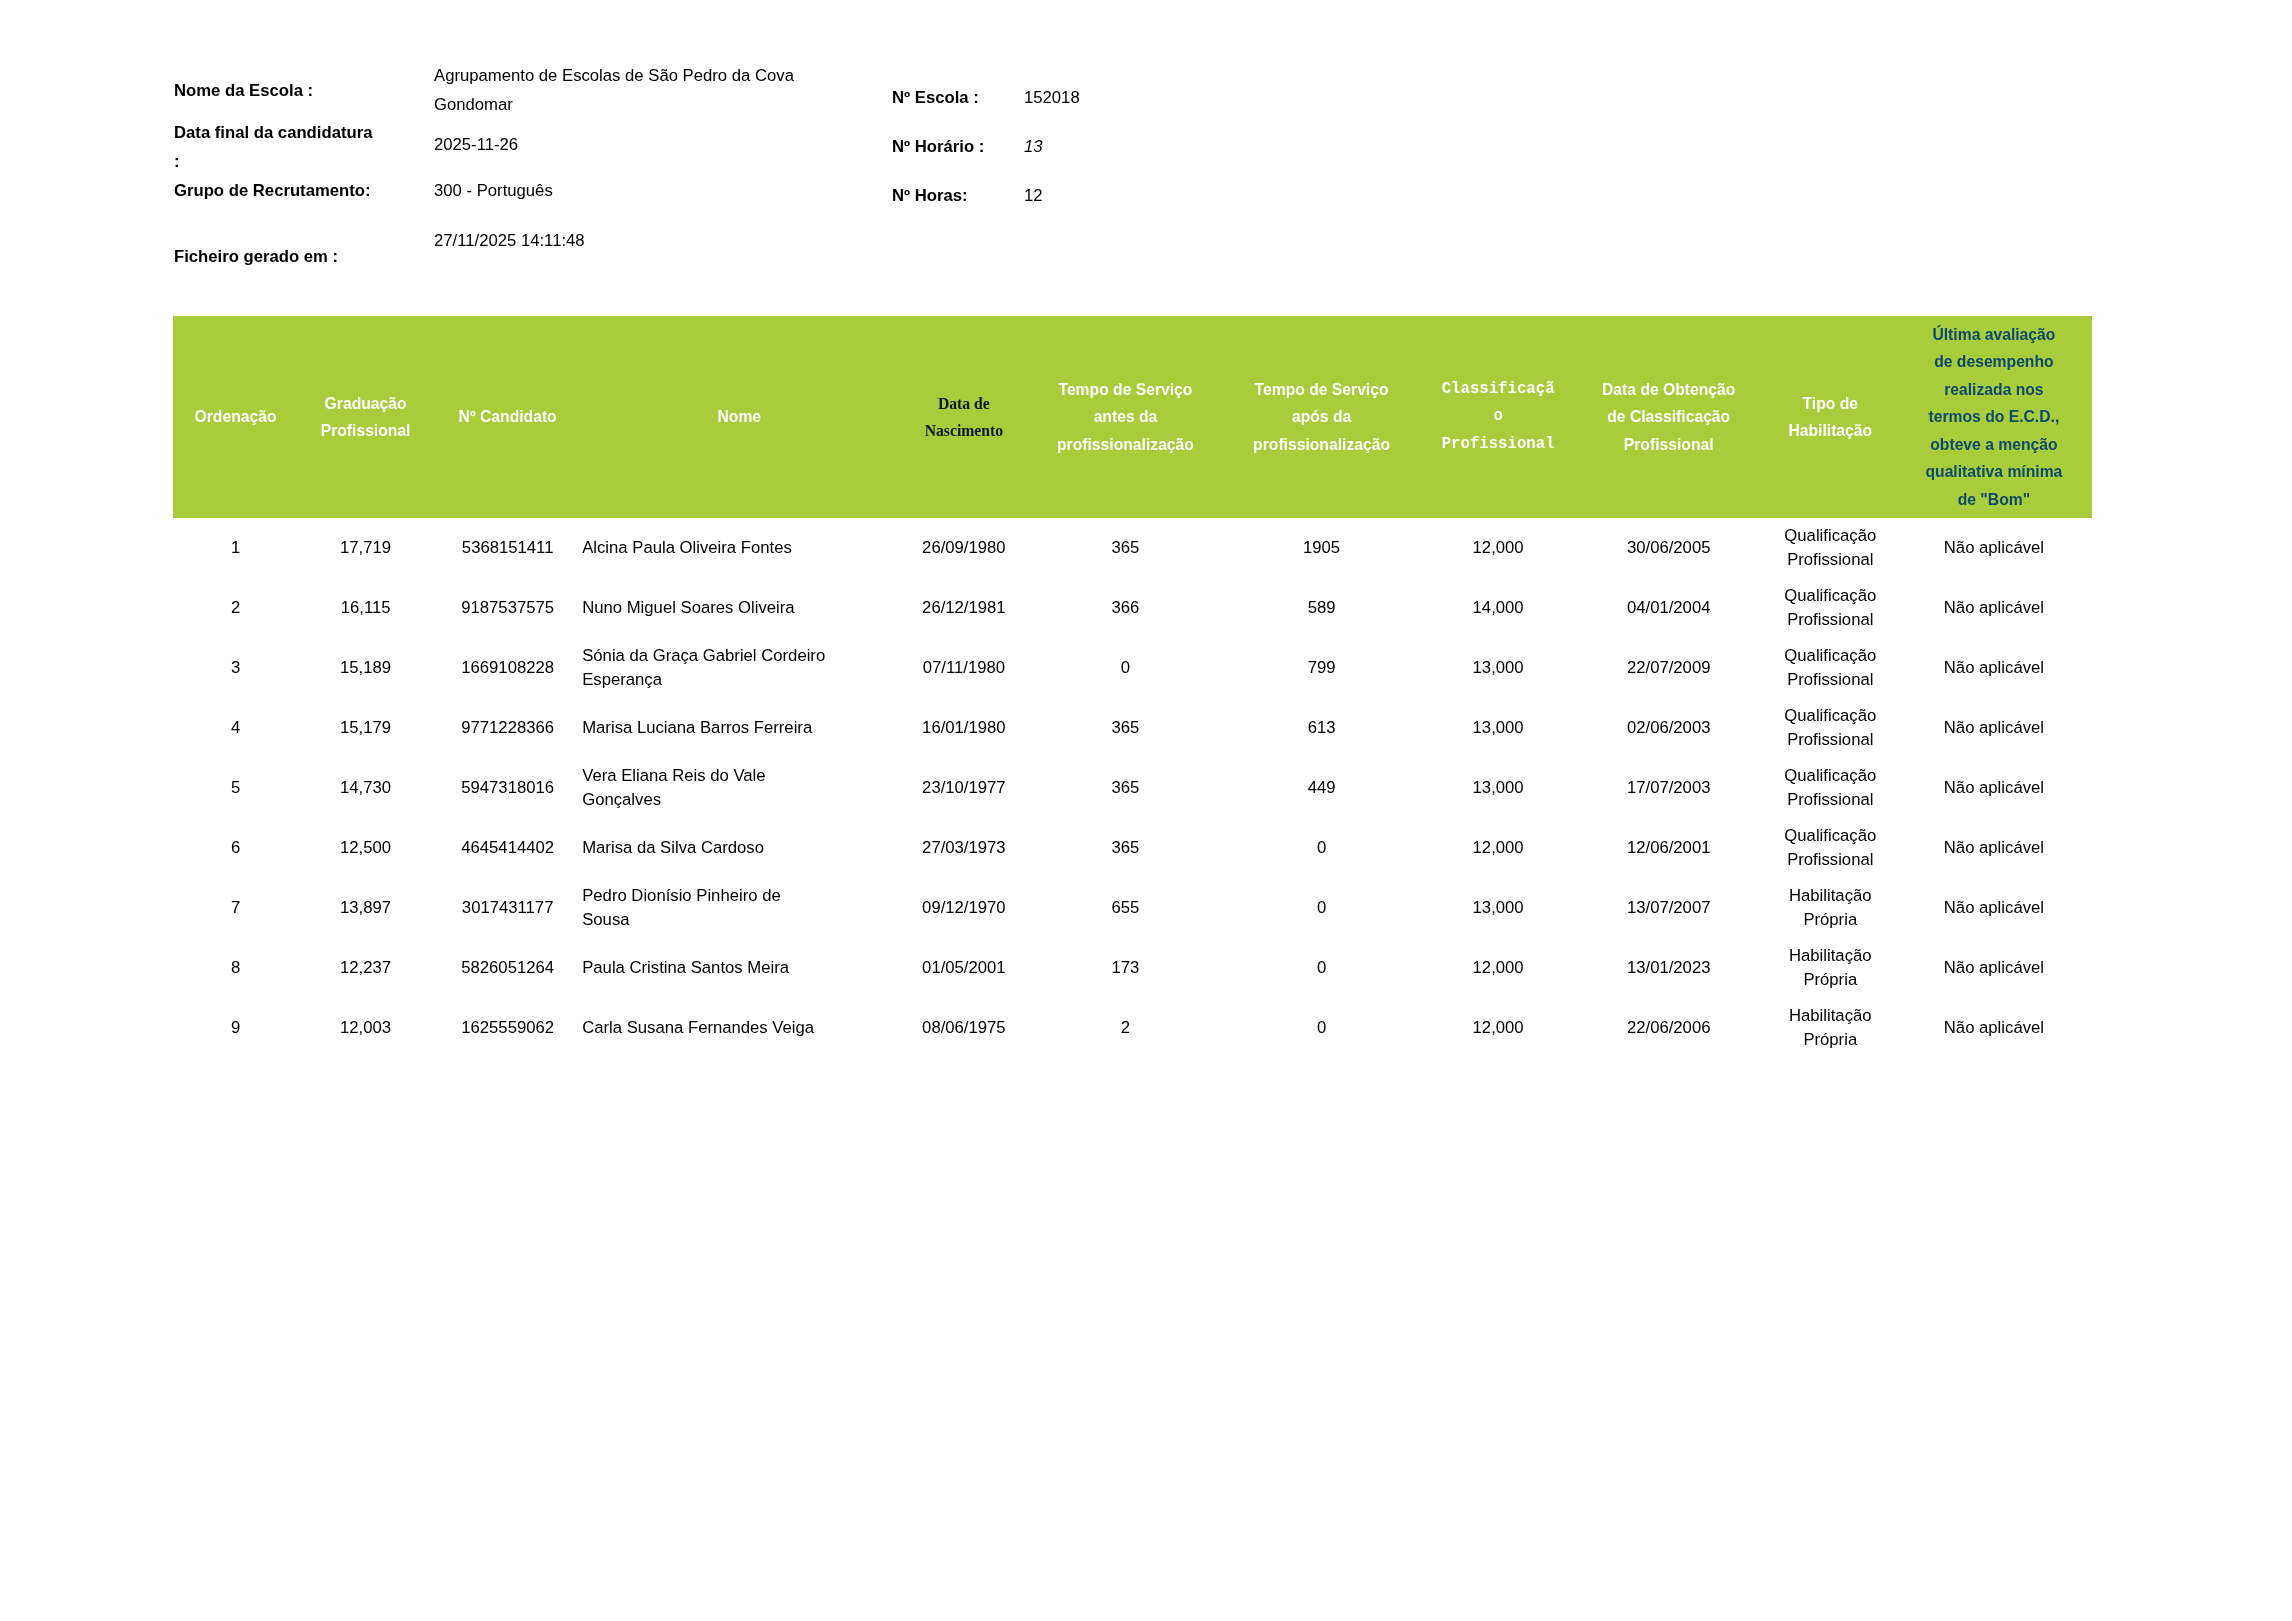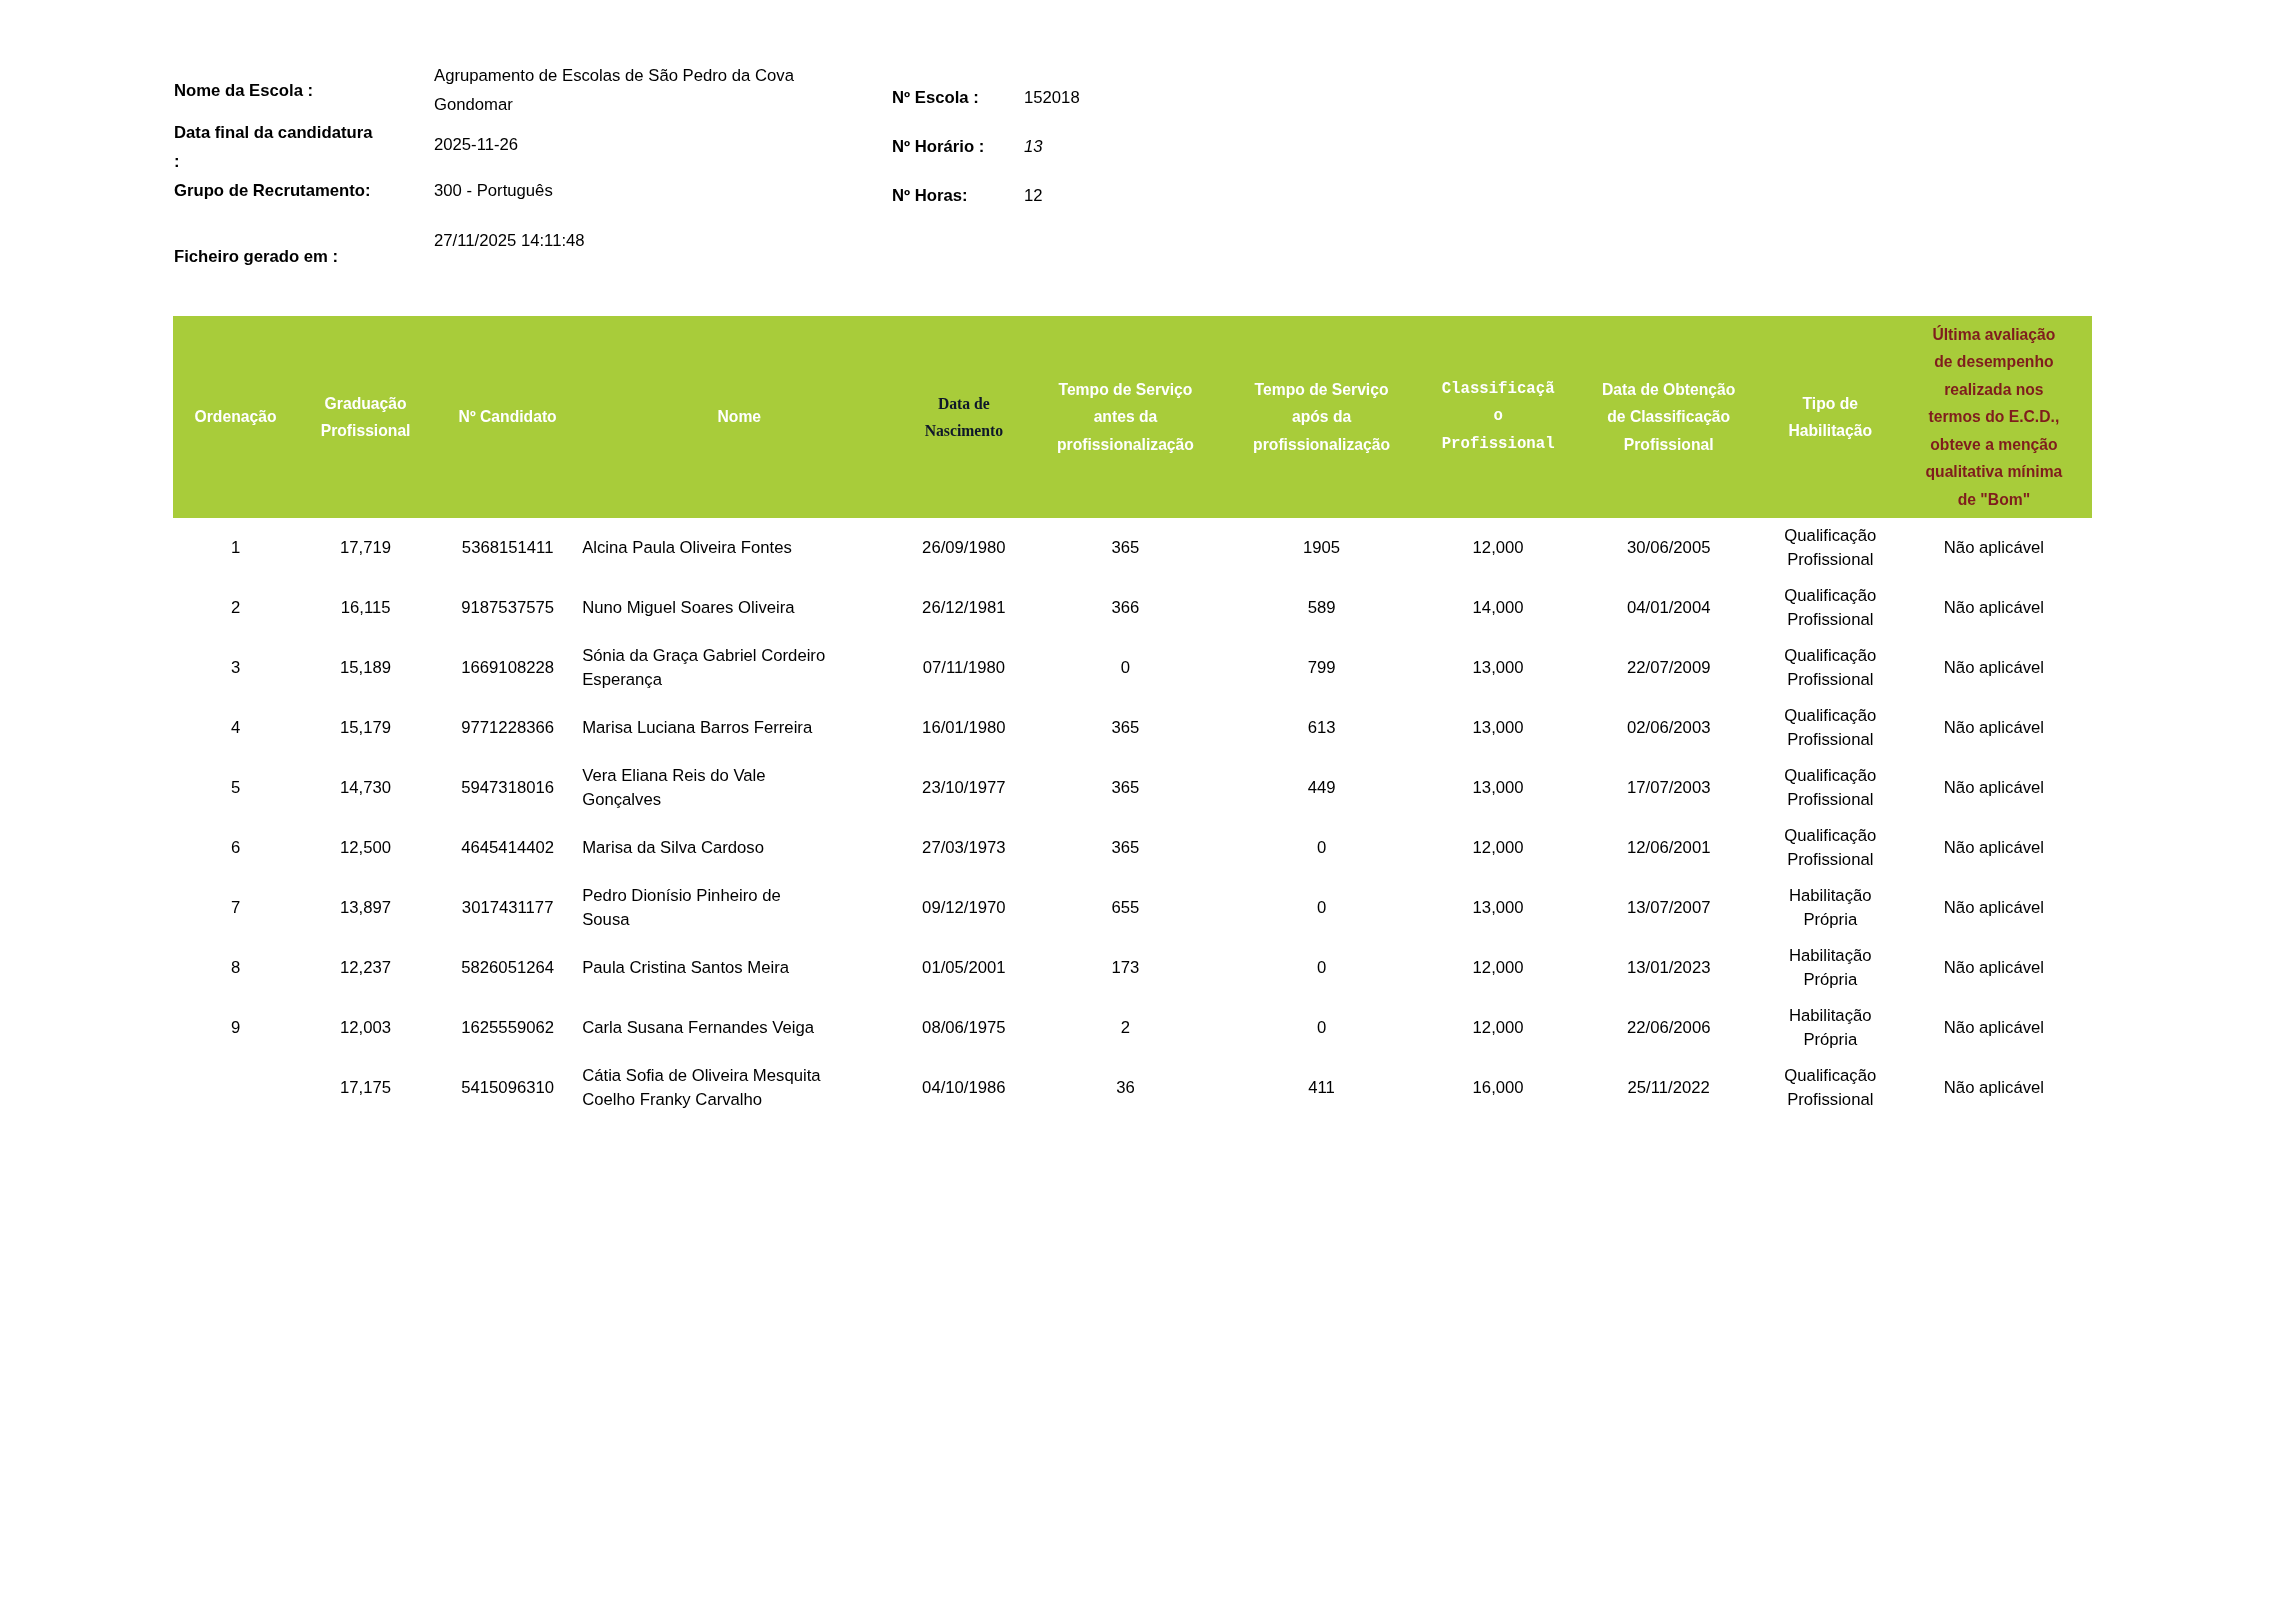--- a/index.html
+++ b/index.html
@@ -124,21 +124,21 @@
 após da
 profissionalização</th>
           <th style="width: 149px; color: rgb(255, 255, 255); font-family: Liberation Mono, monospace;">Classificaçã
 o
 Profissional</th>
           <th style="width: 192px; color: rgb(255, 255, 255);">Data de Obtenção
 de Classificação
 Profissional</th>
           <th style="width: 131px; color: rgb(255, 255, 255);">Tipo de
 Habilitação</th>
-          <th style="width: 196px; color: #7f1d1d;">Última avaliação
+          <th style="width: 196px; color: #0c4a6e;">Última avaliação
 de desempenho
 realizada nos
 termos do E.C.D.,
 obteve a menção
 qualitativa mínima
 de "Bom"</th>
         </tr>
     </thead>
     <tbody>
         <tr>
@@ -263,32 +263,17 @@
           <td class="col-nome">Carla Susana Fernandes Veiga</td>
           <td class="col-nascimento">08/06/1975</td>
           <td class="col-tempo_antes">2</td>
           <td class="col-tempo_apos">0</td>
           <td class="col-classificacao">12,000</td>
           <td class="col-data_obtencao">22/06/2006</td>
           <td class="col-tipo">Habilitação
 Própria</td>
           <td class="col-ultima">Não aplicável</td>
         </tr>
-        <tr>
-          <td class="col-ordenacao"></td>
-          <td class="col-graduacao">17,175</td>
-          <td class="col-candidato">5415096310</td>
-          <td class="col-nome">Cátia Sofia de Oliveira Mesquita
-Coelho Franky Carvalho</td>
-          <td class="col-nascimento">04/10/1986</td>
-          <td class="col-tempo_antes">36</td>
-          <td class="col-tempo_apos">411</td>
-          <td class="col-classificacao">16,000</td>
-          <td class="col-data_obtencao">25/11/2022</td>
-          <td class="col-tipo">Qualificação
-Profissional</td>
-          <td class="col-ultima">Não aplicável</td>
-        </tr>
       </tbody>
   </table>
 
 </div>
 
 
 </body></html>

